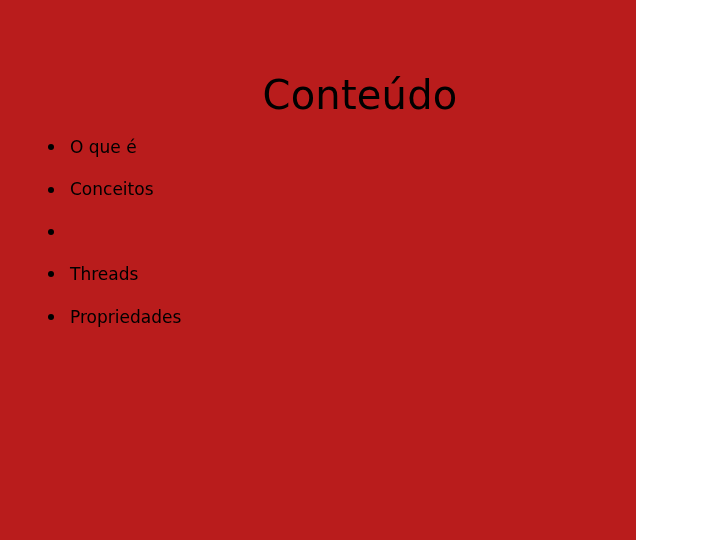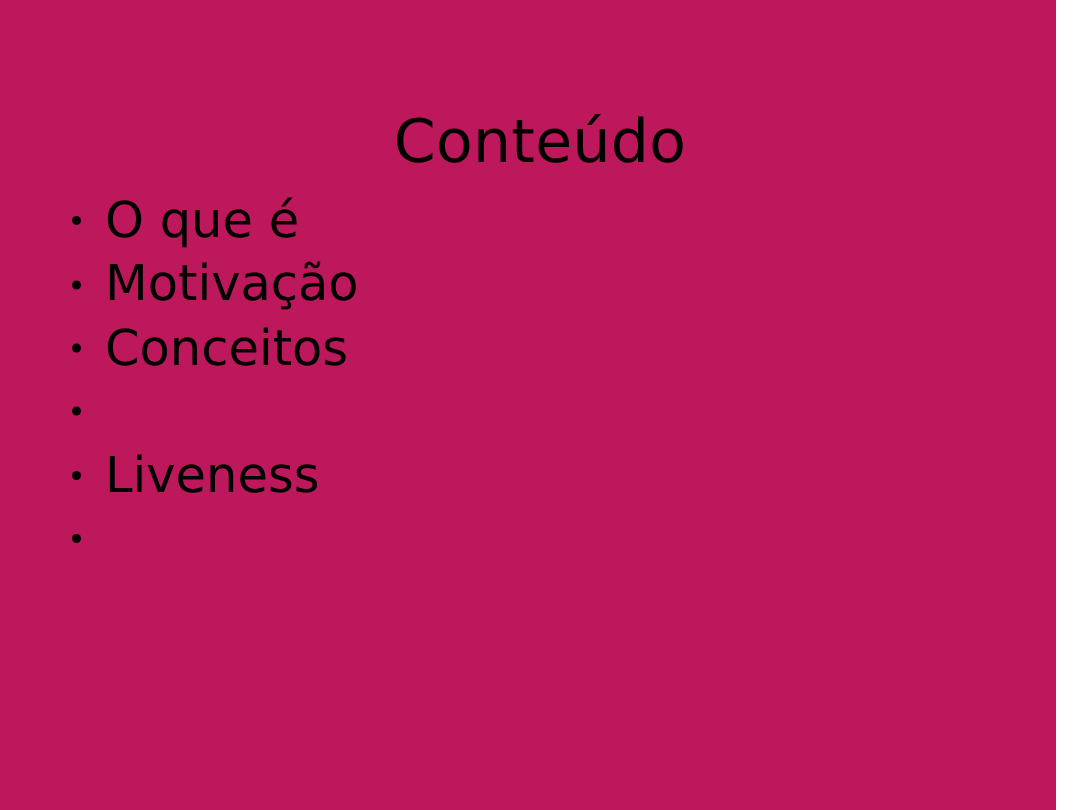--- a/index.html
+++ b/index.html
@@ -11,23 +11,23 @@
     width: 720px;
     height: 540px;
     background: #FFFFFF;
     font-family: "DejaVu Sans", sans-serif;
     color: #000000;
     overflow: hidden;
   }
 
   .slide {
     position: relative;
-    width: 704px;
+    width: 636px;
     height: 540px;
-    background: #be185d;
+    background: #b91c1c;
     box-sizing: border-box;
     padding-left: 16px;
   }
 
   .slide-title {
     position: absolute;
     left: 0;
     top: 44px;
     width: 720px;
     text-align: center;
@@ -51,21 +51,21 @@
     margin: 0;
     padding: 0;
   }
 
   .bullet-item {
     position: relative;
     display: block;
     height: 42.4px;
     line-height: 42.4px;
     padding-left: 34px;
-    font-size: 33px;
+    font-size: 17px;
     color: #000000;
     white-space: nowrap;
   }
 
   .bullet-marker {
     position: absolute;
     left: 12px;
     top: 50%;
     width: 6px;
     height: 6px;
@@ -88,41 +88,38 @@
   <h1 class="slide-title">Conteúdo</h1>
 
   <div class="content-body">
     <ul class="bullet-list">
 
       <li class="bullet-item">
         <span class="bullet-marker"></span>
         <span class="bullet-label">O que é</span>
       </li>
 
-      <li class="bullet-item">
-        <span class="bullet-marker"></span>
-        <span class="bullet-label">Motivação</span>
-      </li>
 
       <li class="bullet-item">
         <span class="bullet-marker"></span>
         <span class="bullet-label">Conceitos</span>
       </li>
 
       <li class="bullet-item">
         <span class="bullet-marker"></span>
       </li>
 
       <li class="bullet-item">
         <span class="bullet-marker"></span>
-        <span class="bullet-label">Liveness</span>
+        <span class="bullet-label">Threads</span>
       </li>
 
       <li class="bullet-item">
         <span class="bullet-marker"></span>
+        <span class="bullet-label">Propriedades</span>
       </li>
 
 
 
     </ul>
   </div>
 
 </div>
 
 </body></html>

